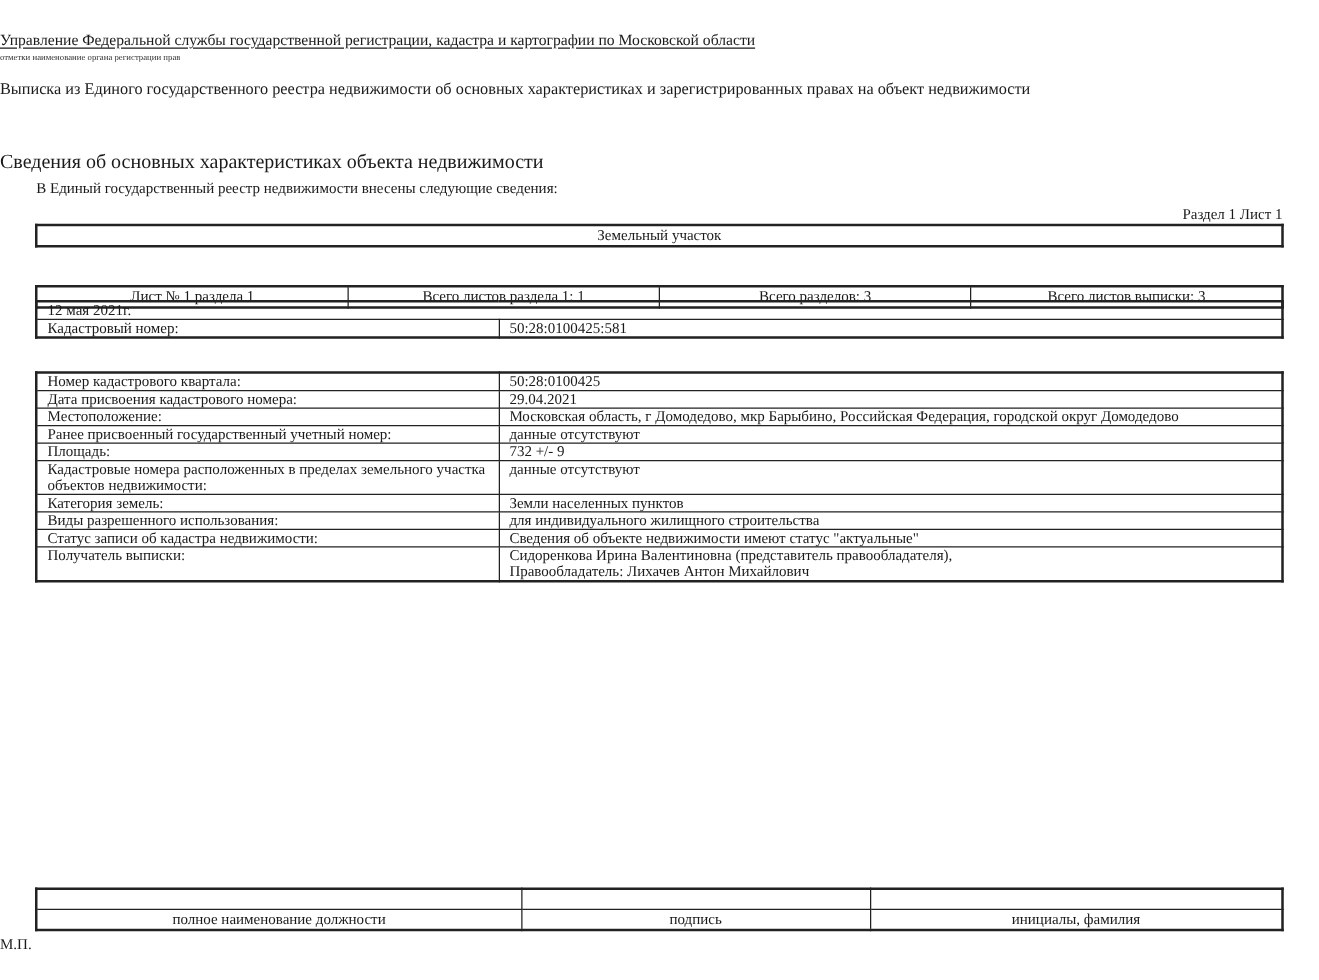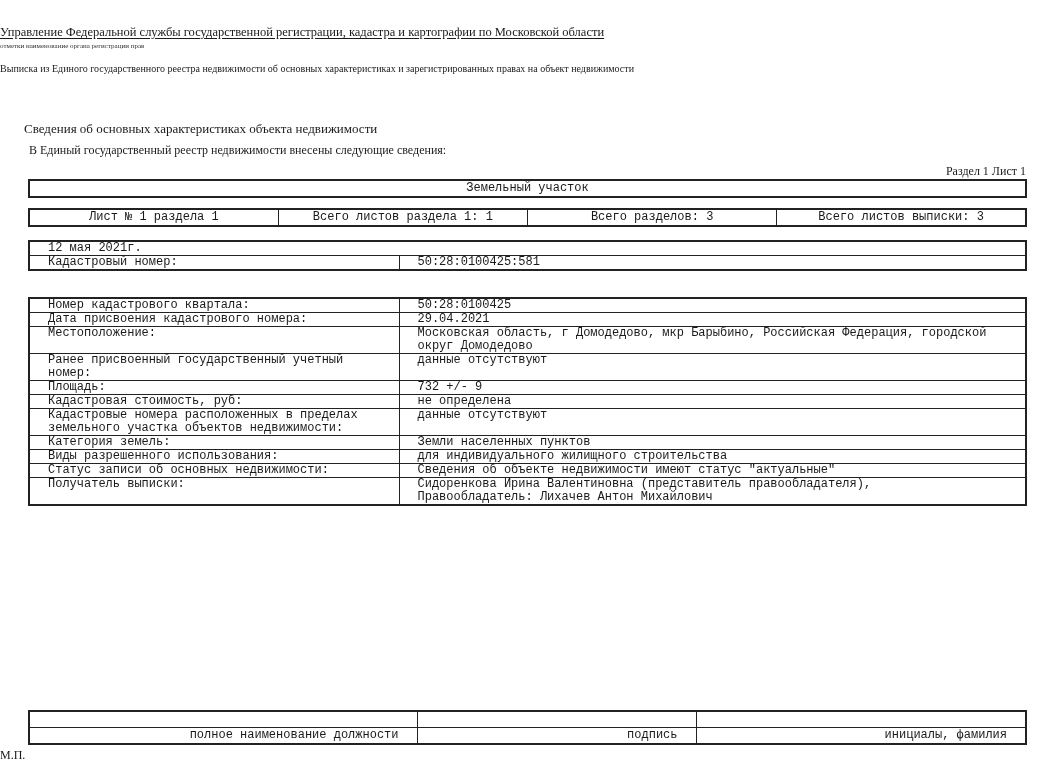--- a/index.html
+++ b/index.html
@@ -3,36 +3,36 @@
 <meta charset="utf-8">
 <style>
   html, body { margin:0; padding:0; background:#ffffff; }
   body { width:1055px; height:784px; position:relative; overflow:hidden;
          font-family:"Liberation Serif", "DejaVu Serif", serif; color:#1a1a1a; font-size:12px; }
   .abs { position:absolute; }
   .center { text-align:left; }
   .org { left:0; width:1055px; top:25px; font-size:12.5px; }
   .org span { text-decoration:underline; text-underline-offset:2px; }
   .org-sub { left:0; width:1055px; top:42px; font-size:7px; color:#333; }
-  .title { left:0; width:1055px; top:63px; font-size:10px; }
-  .section-title { left:0; width:878px; top:121px; font-size:13px;margin-left:24px; }
+  .title { left:0; width:1055px; top:63px; font-size:13px; }
+  .section-title { left:0; width:878px; top:121px; font-size:16px; }
   .intro { left:29px; top:143px; font-size:12px; }
   .section-num { right:29px; top:164px; font-size:12px; }
   table { border-collapse:collapse; position:absolute; left:28px; width:999px; table-layout:fixed; }
-  td { border:1.3px solid #222; padding:0 18px; font-size:12px; line-height:13px; vertical-align:top; height:13px;font-family:Liberation Mono, monospace; }
+  td { border:1.3px solid #222; padding:0 8px; font-size:12px; line-height:13px; vertical-align:top; height:13px; }
   table.outer { border:2px solid #222; }
   .t-type { top:179px; }
   .t-type td { text-align:center; height:15px; line-height:15px; }
-  .t-sheets { top:208px; }
+  .t-sheets { top:228px; }
   .t-sheets td { text-align:center; height:15px; line-height:15px; }
   .t-head { top:240px; }
   .t-main { top:297px; }
   .col-l { width:370px; }
   .t-sign { top:710px; }
-  .t-sign td { text-align:right; height:15px; line-height:15px; }
+  .t-sign td { text-align:center; height:15px; line-height:15px; }
   .mp { left:0; width:875px; top:748px; font-size:12px; }
 </style>
 </head>
 <body>
 
 <div class="abs org center"><span>Управление Федеральной службы государственной регистрации, кадастра и картографии по Московской области</span></div>
 <div class="abs org-sub center">отметки наименование органа регистрации прав</div>
 <div class="abs title center">Выписка из Единого государственного реестра недвижимости об основных характеристиках и зарегистрированных правах на объект недвижимости</div>
 
 <div class="abs section-title center">Сведения об основных характеристиках объекта недвижимости</div>
@@ -94,37 +94,33 @@
       </tr>
   <tr>
         <td>Ранее присвоенный государственный учетный номер:</td>
         <td>данные отсутствуют</td>
       </tr>
   <tr>
         <td>Площадь:</td>
         <td>732 +/- 9</td>
       </tr>
   <tr>
-        <td>Кадастровая стоимость, руб:</td>
-        <td>не определена</td>
-      </tr>
-  <tr>
         <td>Кадастровые номера расположенных в пределах земельного участка объектов недвижимости:</td>
         <td>данные отсутствуют</td>
       </tr>
   <tr>
         <td>Категория земель:</td>
         <td>Земли населенных пунктов</td>
       </tr>
   <tr>
         <td>Виды разрешенного использования:</td>
         <td>для индивидуального жилищного строительства</td>
       </tr>
   <tr>
-        <td>Статус записи об основных недвижимости:</td>
+        <td>Статус записи об кадастра недвижимости:</td>
         <td>Сведения об объекте недвижимости имеют статус "актуальные"</td>
       </tr>
   <tr>
     <td>Получатель выписки:</td>
     <td>
       <div>Сидоренкова Ирина Валентиновна (представитель правообладателя),</div>
       <div>Правообладатель: Лихачев Антон Михайлович</div>
     </td>
   </tr>
 </tbody>

